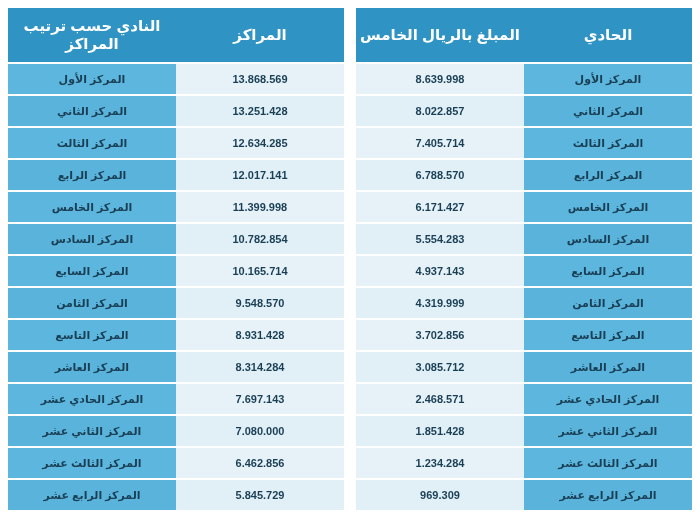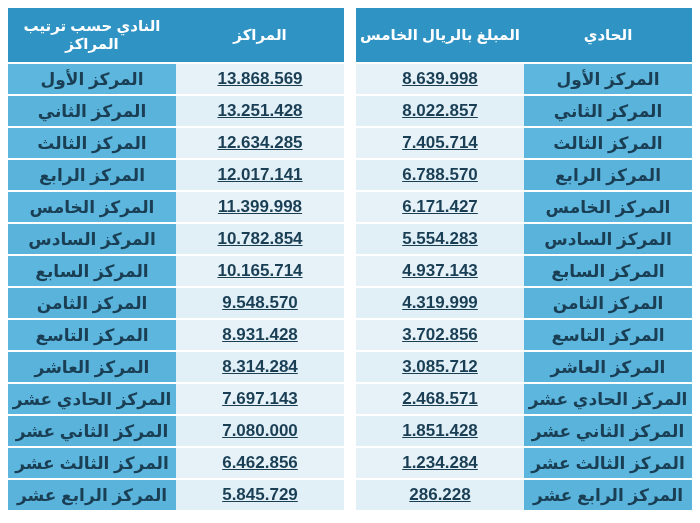--- a/index.html
+++ b/index.html
@@ -44,39 +44,38 @@
     text-align: center;
     vertical-align: middle;
     border: none;
     padding: 8px 4px;
   }
   table.data th.col-right {
     
   }
   table.data td {
     height: 30px;
-    font-size: 17px;
+    font-size: 11px;
     text-align: center;
     vertical-align: middle;
     padding: 0 4px;
     border: none;
     color: #1a3f55;
   }
   td.cat {
     background: #5cb6dd;
     color: #ffffff;
     font-weight: bold;
     font-size: 12.5px;
   }
   td.val {
     background: #e6f2f8;
     color: #14495f;
     font-weight: bold;
     direction: ltr;
-    text-decoration: underline;
   }
   
   tr:nth-child(even) td.val {
     background: #e1eff7;
   }
   tr:nth-child(even) td.cat {
     background: #59b3db;
   }
 </style>
 </head>
@@ -140,21 +139,21 @@
         <tr>
           <td class="cat">المركز الثاني عشر</td>
           <td class="val">1.851.428</td>
         </tr>
         <tr>
           <td class="cat">المركز الثالث عشر</td>
           <td class="val">1.234.284</td>
         </tr>
         <tr>
           <td class="cat">المركز الرابع عشر</td>
-          <td class="val">286.228</td>
+          <td class="val">969.309</td>
         </tr>
       </tbody>
     </table>
   </div>
 
   <div class="tbl-wrap">
     <table class="data">
       <thead>
         <tr>
           <th class="col-right">المراكز</th>

